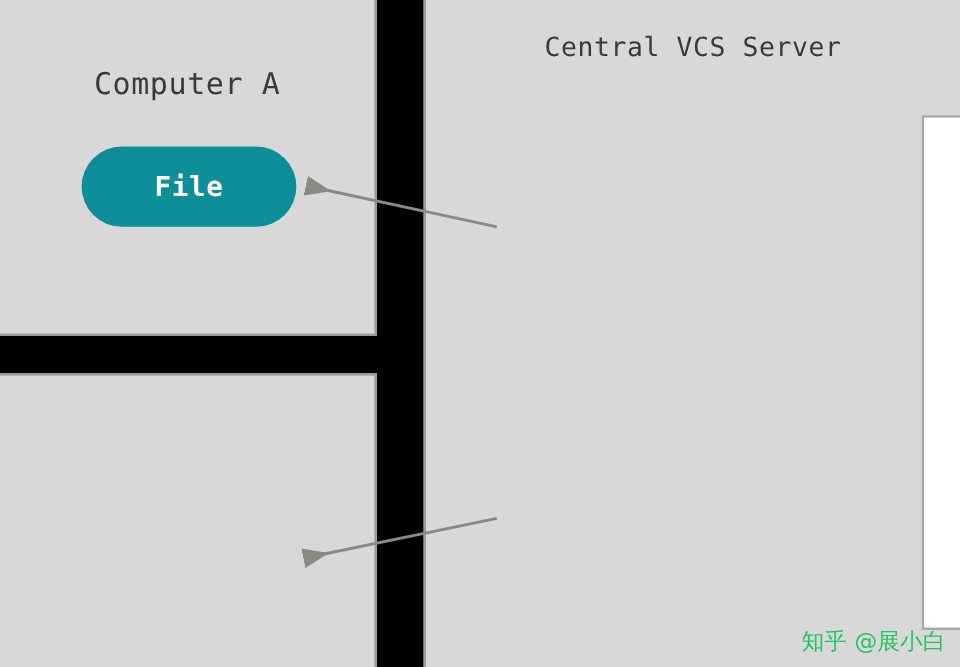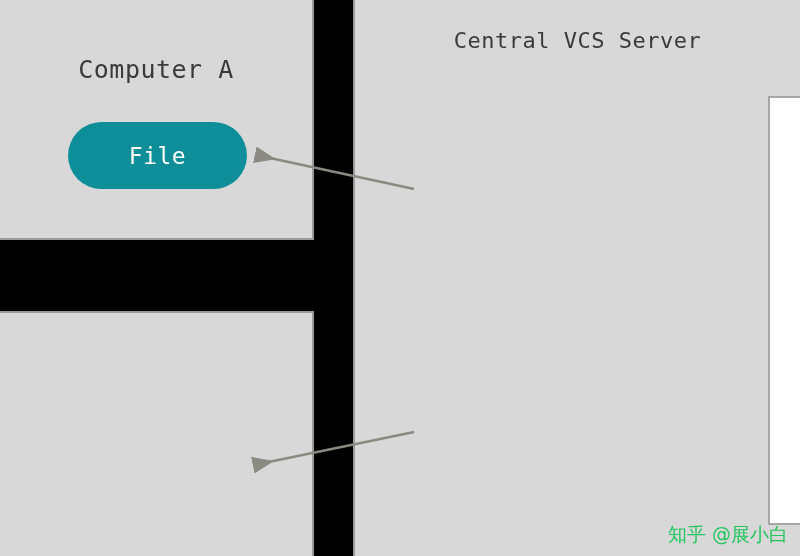--- a/index.html
+++ b/index.html
@@ -20,21 +20,21 @@
   .panel {
     position: absolute;
     background: #d8d8d8;
     border: 2px solid #9a9a9a;
     box-sizing: border-box;
   }
   #panel-computer-a {
     left: 0px;
     top: 0px;
     width: 314px;
-    height: 240px;
+    height: 280px;
     border-left: none;
     border-top: none;
   }
   #panel-computer-b {
     left: 0px;
     top: 311px;
     width: 314px;
     height: 245px;
     border-left: none;
     border-bottom: none;
@@ -75,20 +75,21 @@
     display: flex;
     align-items: center;
     justify-content: center;
     letter-spacing: 0.5px;
   }
   #file-a {
     left: 68px;
     top: 122px;
     width: 179px;
     height: 67px;
+    font-weight: bold;
   }
 
   
   #version-database {
     position: absolute;
     left: 413px;
     top: 96px;
     width: 335px;
     height: 429px;
     background: #ffffff;

